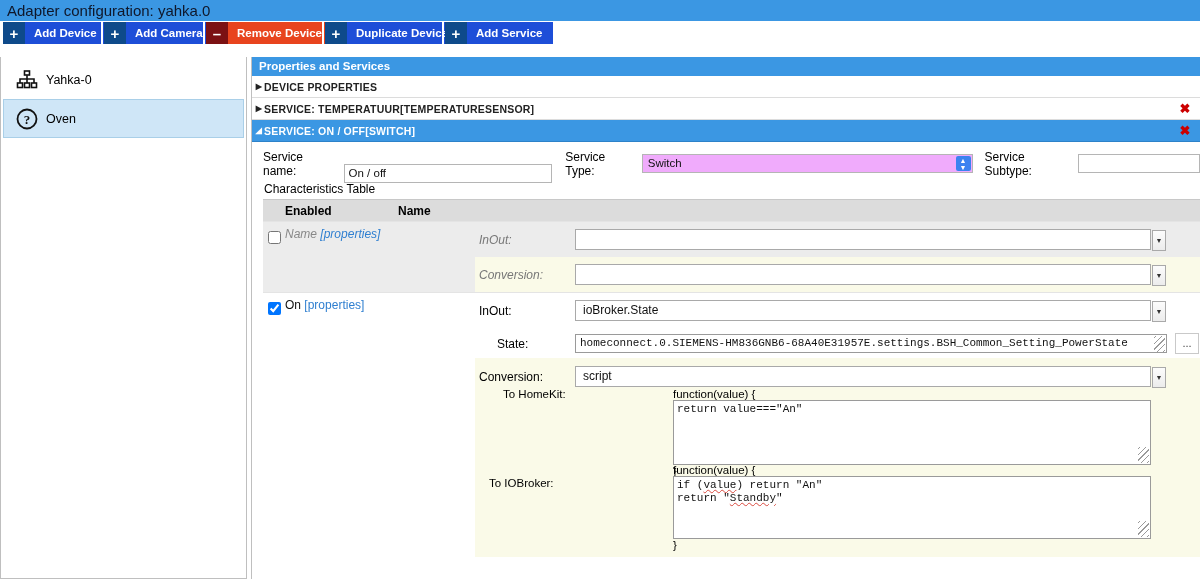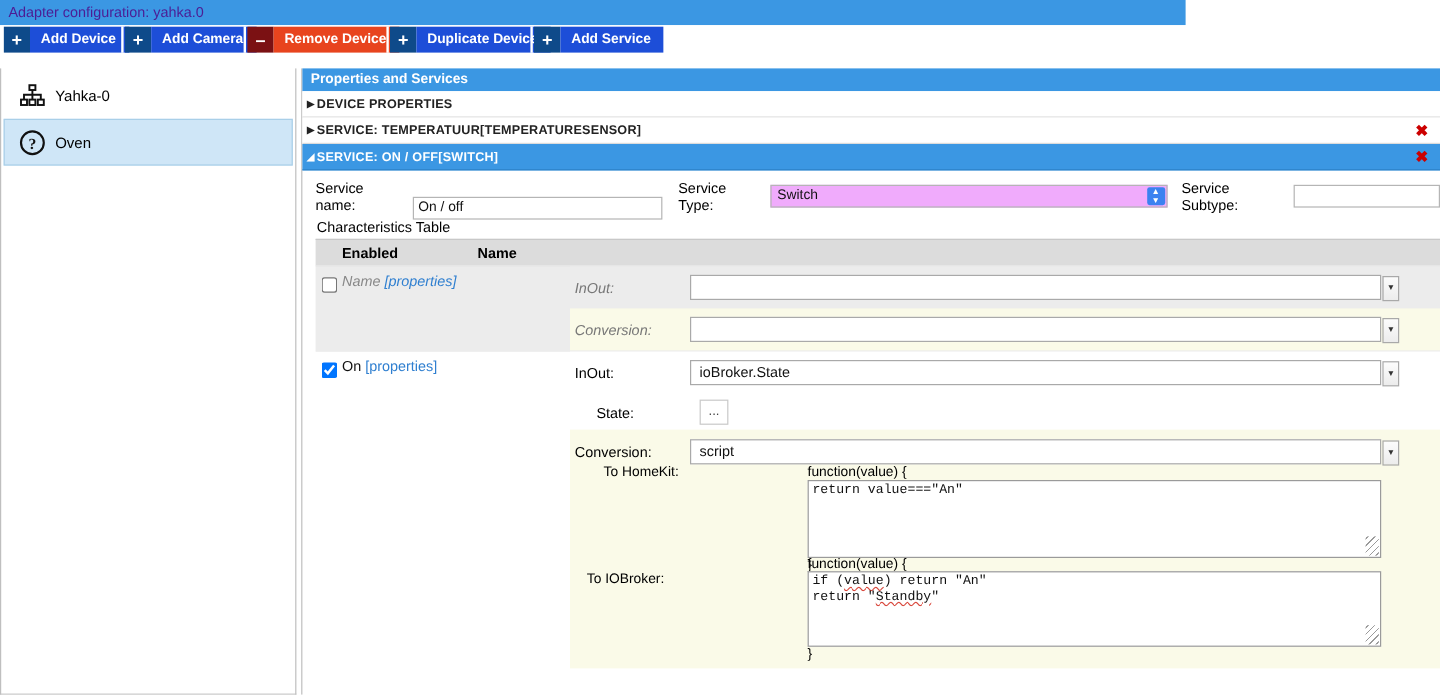--- a/index.html
+++ b/index.html
@@ -9,23 +9,23 @@
     background: #ffffff;
     font-family: "Liberation Sans", sans-serif;
     font-size: 12px;
     color: #000;
     overflow: hidden;
   }
   .page { position: relative; width: 1200px; height: 579px; }
 
   
   .titlebar {
-    position: absolute; left: 0; top: 0; width: 988px; height: 21px;
-    background: #3b97e3; color: #4c1d95;
-    font-size: 12px; line-height: 21px; padding-left: 7px;
+    position: absolute; left: 0; top: 0; width: 1200px; height: 21px;
+    background: #3b97e3; color: #0f172a;
+    font-size: 15px; line-height: 21px; padding-left: 7px;
     white-space: nowrap;
   }
 
   
   .toolbar {
     position: absolute; left: 0; top: 21px; width: 1200px; height: 24px;
     background: #ffffff;
   }
   .tbtn {
     position: absolute; top: 1px; height: 22px;
@@ -357,20 +357,24 @@
                 <span class="ddown" style="display:block;width:576px;">
                   <span>ioBroker.State</span>
                   <span class="arw">▼</span>
                 </span>
               </span>
             </div>
 
             <div class="fline" style="margin-top:12px;">
               <span class="flabel" style="padding-left:22px;">State:</span>
               <span class="fctrl" style="display:flex;align-items:center;">
+                <span class="statebox" style="display:block;width:592px;">
+                  <span>homeconnect.0.SIEMENS-HM836GNB6-68A40E31957E.settings.BSH_Common_Setting_PowerState</span>
+                  <span class="resizer"></span>
+                </span>
                 <span class="dotsbtn" style="margin-left:8px;">...</span>
               </span>
             </div>
           </div>
 
           <div class="seg-conv" style="padding-top:8px;padding-bottom:6px;">
             <div class="fline">
               <span class="flabel">Conversion:</span>
               <span class="fctrl">
                 <span class="ddown" style="display:block;width:576px;">

